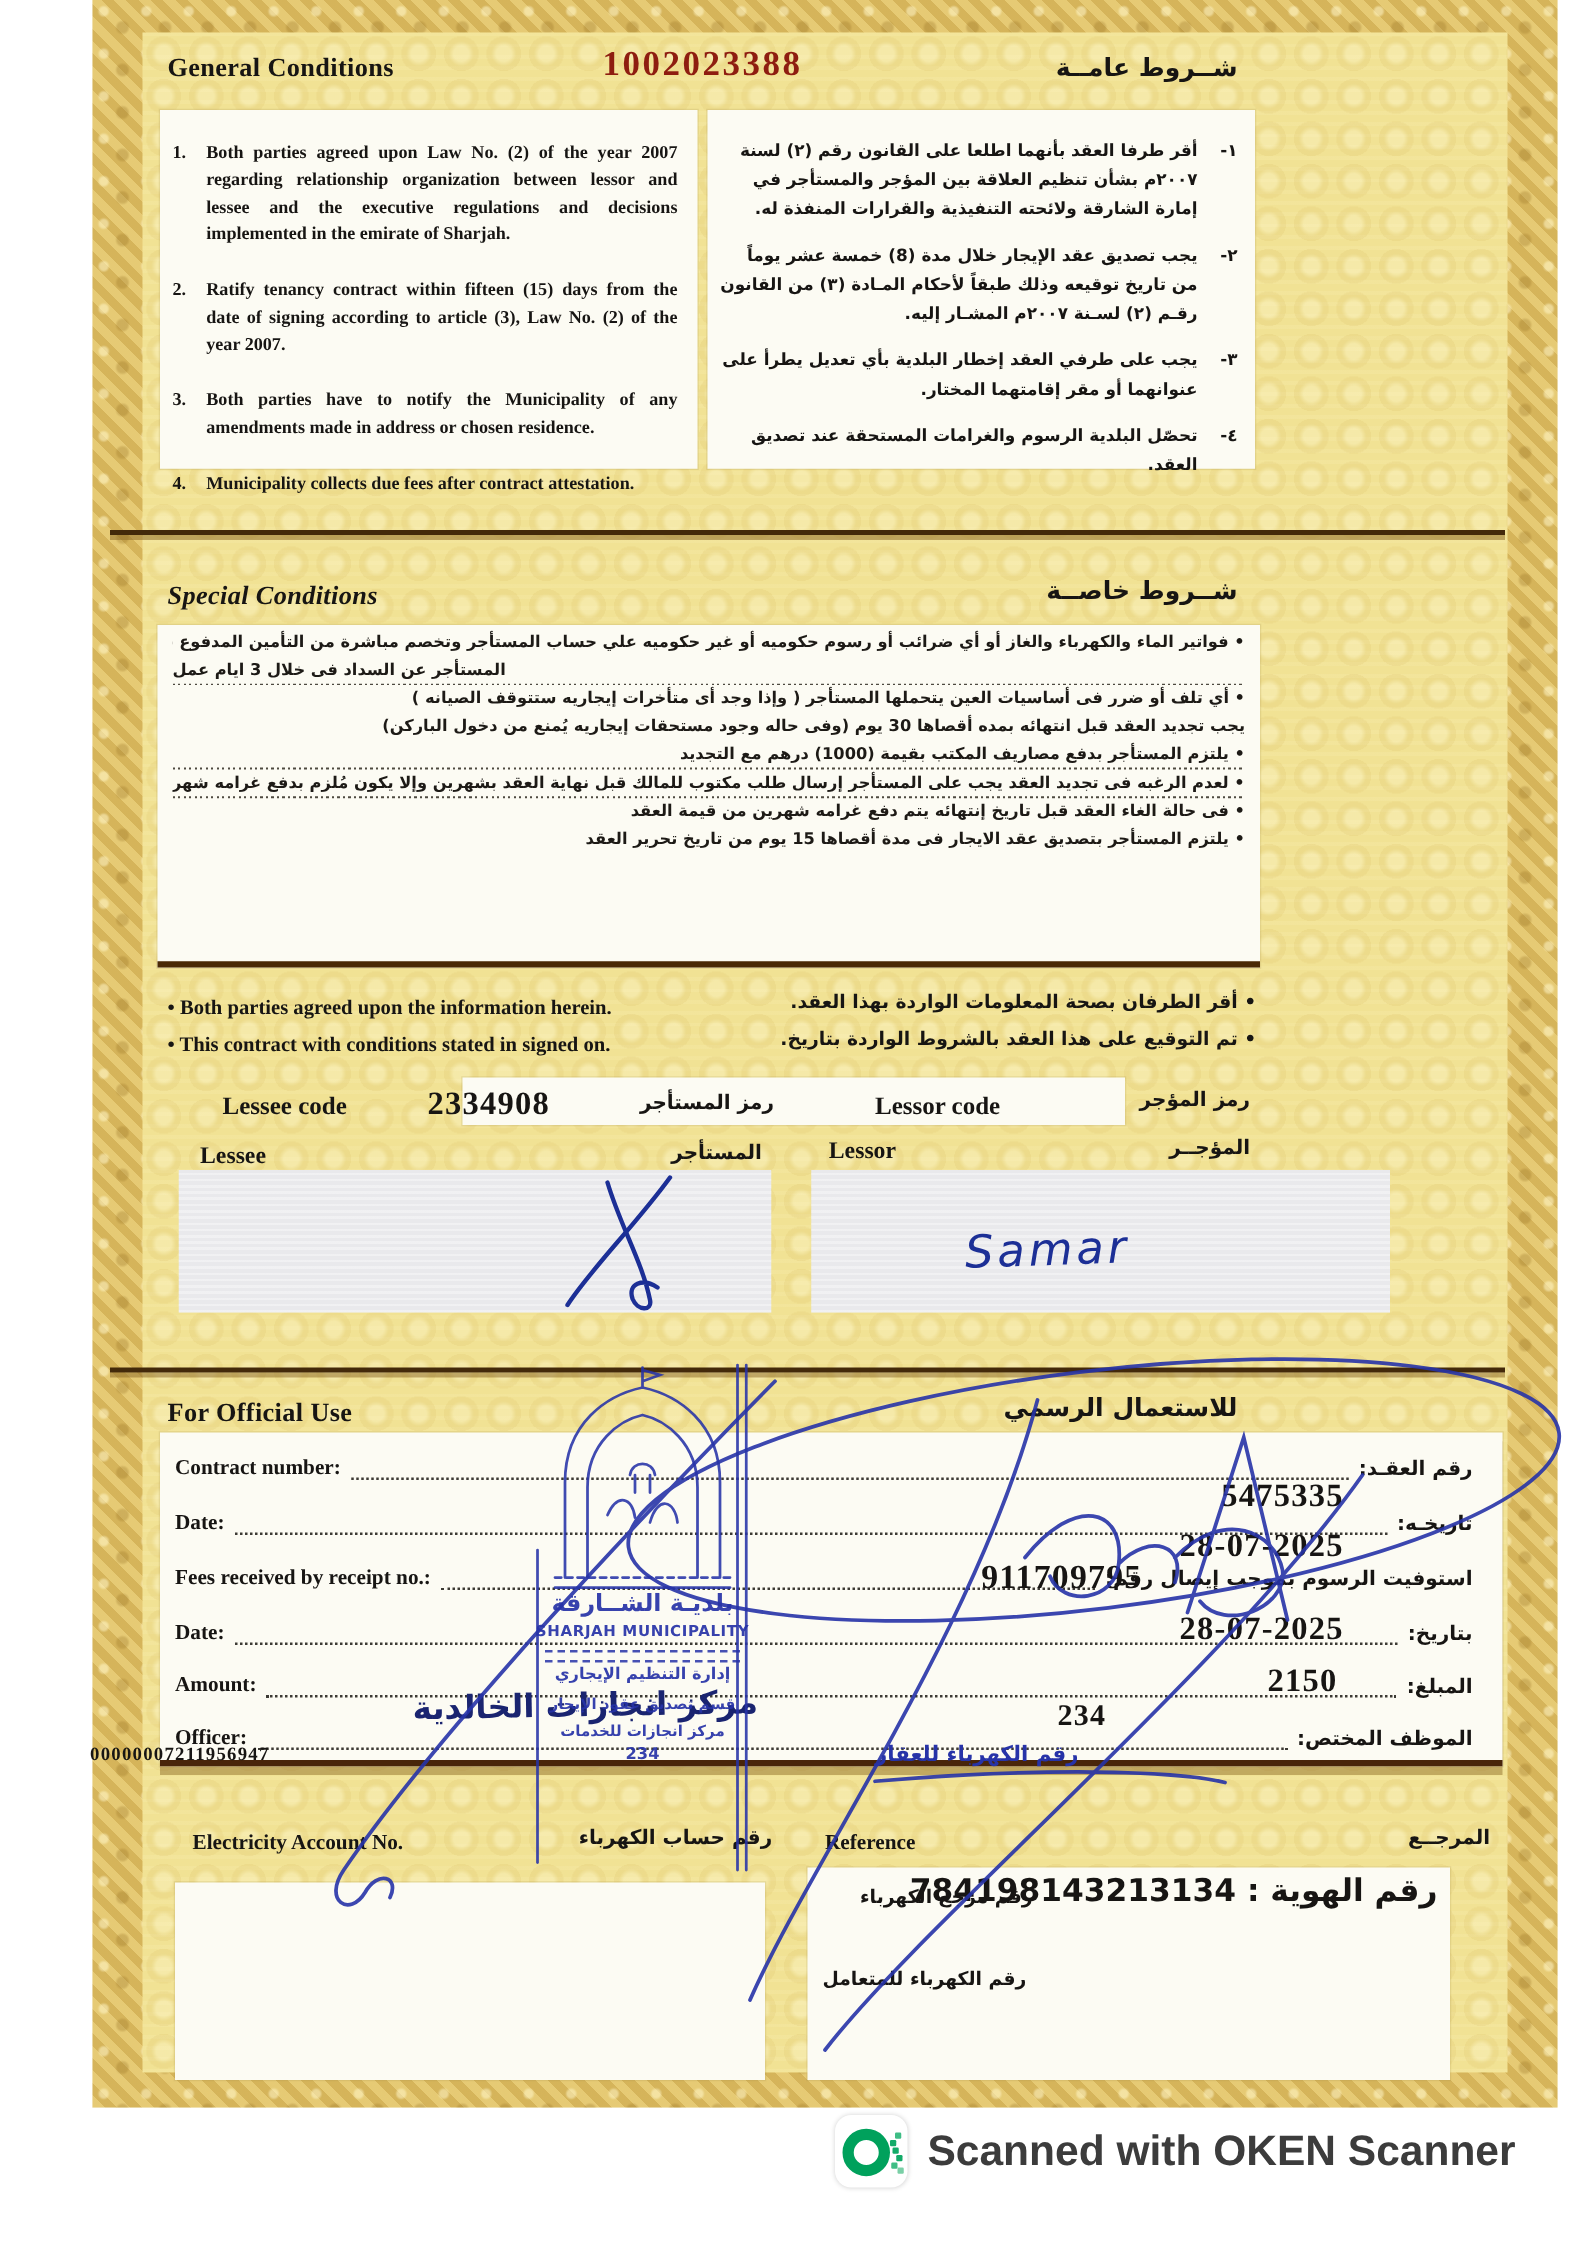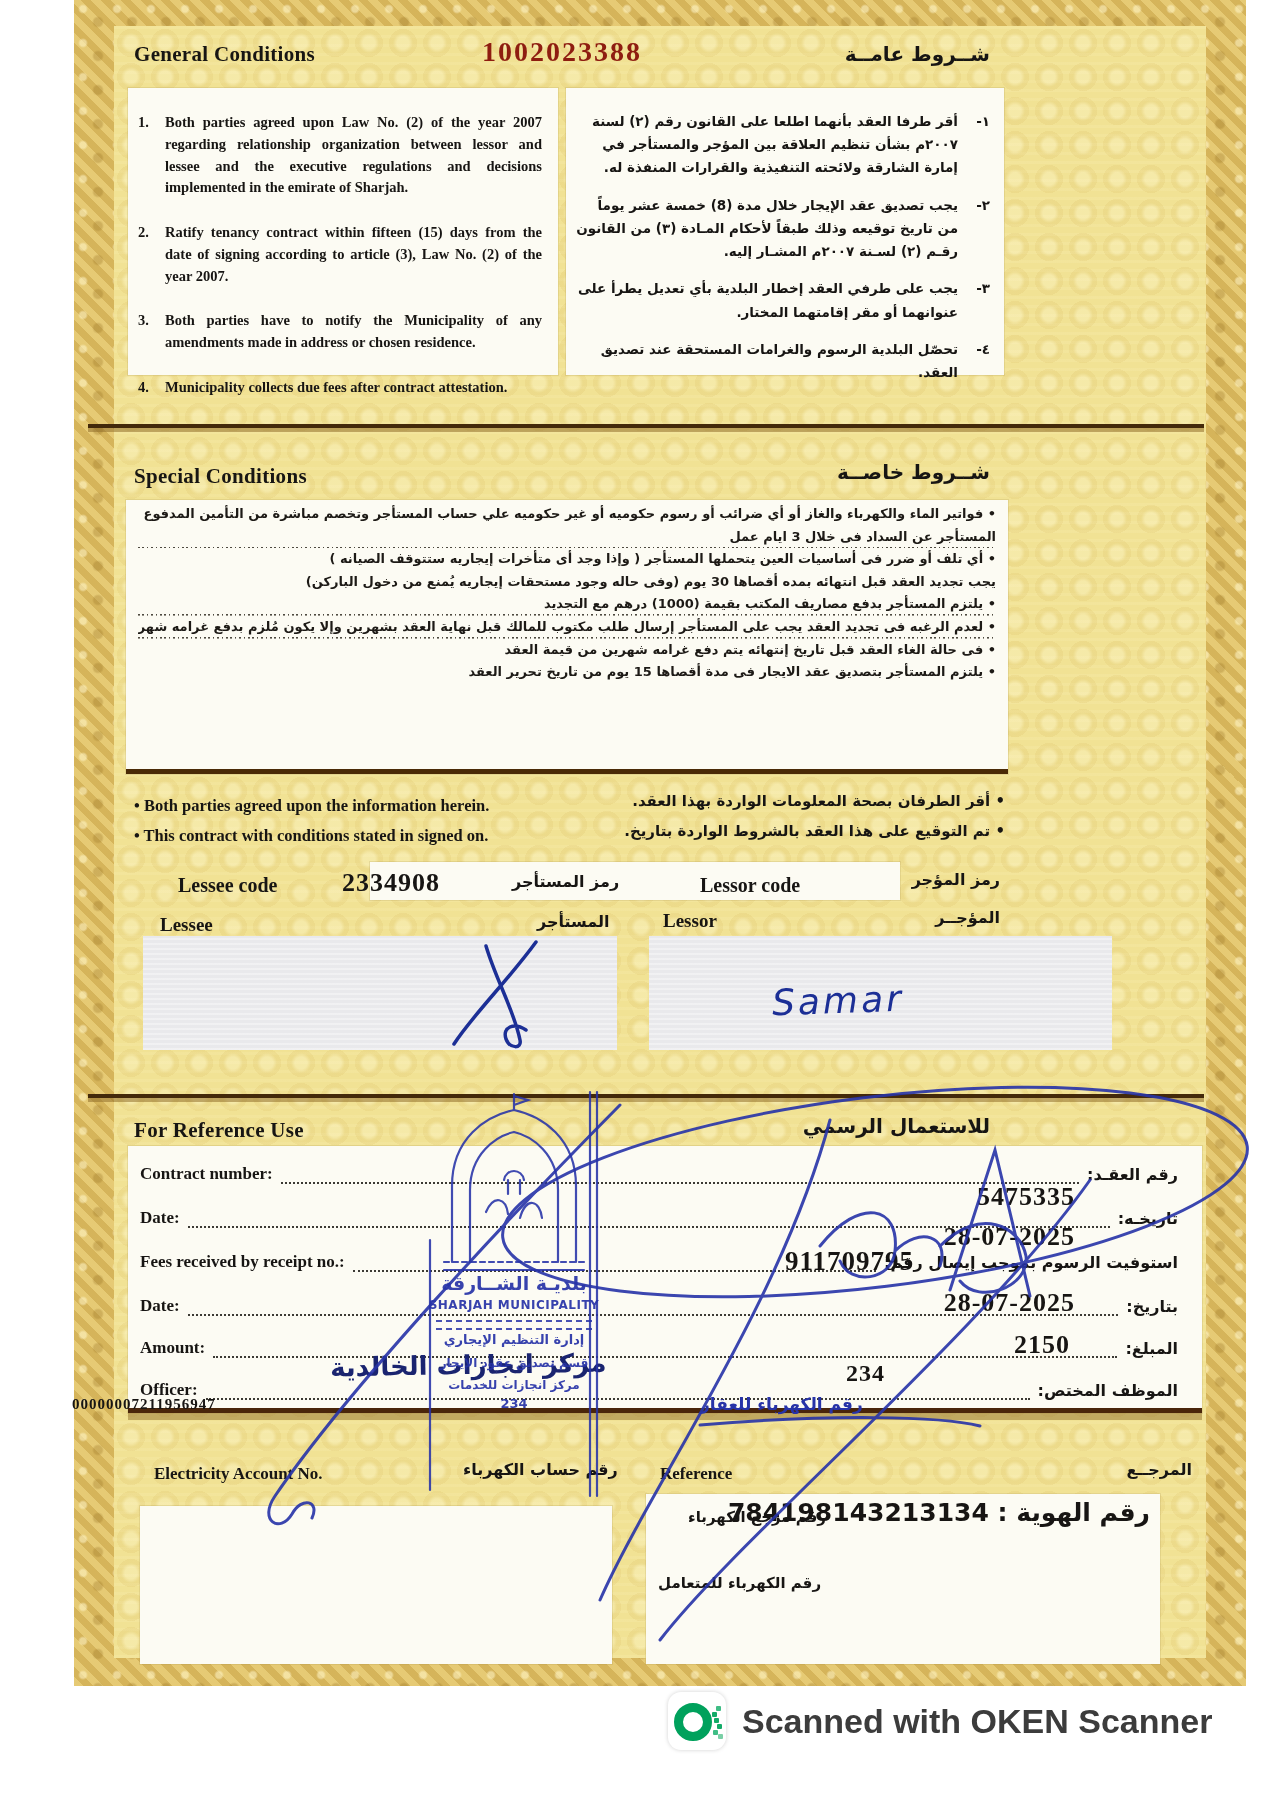--- a/index.html
+++ b/index.html
@@ -34,21 +34,21 @@
   .cond-en .num{flex:0 0 18px;}
   .cond-ar{left:566px;top:88px;width:438px;height:287px;padding:22px 14px 0 10px;box-sizing:border-box;}
   .cond-ar .item{display:flex;gap:8px;margin-bottom:14px;font-size:13.5px;font-weight:700;line-height:1.72;text-align:right;}
   .cond-ar .num{flex:0 0 24px;}
   
   .spec{left:126px;top:500px;width:882px;height:274px;padding:3px 12px 0 12px;box-sizing:border-box;
         border-bottom:5px solid #4a2a06;}
   .spec .line{font-size:13px;font-weight:700;line-height:22.6px;white-space:nowrap;overflow:hidden;text-align:right;color:#1d1a16;}
   .spec .lead{background-image:repeating-linear-gradient(90deg,#4e4a40 0 1.6px,rgba(0,0,0,0) 1.6px 4.4px);
               background-repeat:no-repeat;background-size:100% 1.6px;background-position:0 100%;}
-  .spec .center{text-align:right;}
+  .spec .center{text-align:left;}
   
   .agree-en{font-size:16.5px;font-weight:700;}
   .agree-ar{font-size:15px;font-weight:700;}
   
   .code-label{font-size:20px;font-weight:700;}
   .code-label-ar{font-size:16px;font-weight:700;}
   .code-value{font-size:26px;font-weight:700;letter-spacing:1px;}
   .party-label{font-size:19px;font-weight:700;}
   .sigbox{background:#e9e9ec;background-image:repeating-linear-gradient(0deg,rgba(255,255,255,.35) 0 2px,rgba(0,0,0,0) 2px 5px);}
   
@@ -121,21 +121,21 @@
     <span class="num">٣-</span>
     <span>يجب على طرفي العقد إخطار البلدية بأي تعديل يطرأ على عنوانهما أو مقر إقامتهما المختار.</span>
   </div>
   <div class="item">
     <span class="num">٤-</span>
     <span>تحصّل البلدية الرسوم والغرامات المستحقة عند تصديق العقد.</span>
   </div>
 </div>
 
 <div class="abs rule" style="left:88px;top:424px;width:1116px;"></div>
-<div class="abs h-en serif" style="left:134px;top:464px;">Special Conditions</div>
+<div class="abs h-en serif" style="left:134px;top:464px;font-style:italic;">Special Conditions</div>
 <div class="abs h-ar ar" style="right:282px;top:460px;">شــروط خاصــة</div>
 
 <div class="abs whitebox spec ar">
   <div class="line">• فواتير الماء والكهرباء والغاز أو أي ضرائب أو رسوم حكوميه أو غير حكوميه علي حساب المستأجر وتخصم مباشرة من التأمين المدفوع فى حالة إمتناع</div>
   <div class="line lead center">المستأجر عن السداد فى خلال 3 ايام عمل</div>
   <div class="line">• أي تلف أو ضرر فى أساسيات العين يتحملها المستأجر ( وإذا وجد أى متأخرات إيجاريه ستتوقف الصيانه )</div>
   <div class="line">يجب تجديد العقد قبل انتهائه بمده أقصاها 30 يوم (وفى حاله وجود مستحقات إيجاريه يُمنع من دخول الباركن)</div>
   <div class="line lead">• يلتزم المستأجر بدفع مصاريف المكتب بقيمة (1000) درهم مع التجديد</div>
   <div class="line lead">• لعدم الرغبه فى تجديد العقد يجب على المستأجر إرسال طلب مكتوب للمالك قبل نهاية العقد بشهرين وإلا يكون مُلزم بدفع غرامه شهرين إيجار للمالك</div>
   <div class="line">• فى حالة الغاء العقد قبل تاريخ إنتهائه يتم دفع غرامه شهرين من قيمة العقد</div>
@@ -163,21 +163,21 @@
 <div class="abs sigbox" style="left:649px;top:936px;width:463px;height:114px;"></div>
 <svg class="abs" style="left:440px;top:938px;" width="130" height="112" viewBox="0 0 130 112">
   <g fill="none" stroke="#1c2f96" stroke-width="3.5" stroke-linecap="round">
     <path d="M 96,4 C 70,40 32,78 14,106"></path>
     <path d="M 46,8 C 56,42 74,72 80,102 C 82,111 70,111 66,101 C 62,89 74,84 86,92"></path>
   </g>
 </svg>
 <div class="abs" style="left:772px;top:980px;font-size:36px;color:#1c2f96;transform:rotate(-2deg);letter-spacing:3px;font-family:'DejaVu Sans',sans-serif;font-style:italic;">Samar</div>
 
 <div class="abs rule" style="left:88px;top:1094px;width:1116px;"></div>
-<div class="abs h-en serif" style="left:134px;top:1118px;">For Reference Use</div>
+<div class="abs h-en serif" style="left:134px;top:1118px;">For Official Use</div>
 <div class="abs h-ar ar" style="right:282px;top:1114px;">للاستعمال الرسمي</div>
 
 <div class="abs whitebox official-box"></div>
 
 <div class="abs off-row" style="top:1164px;">
   <span class="off-en serif">Contract number:</span>
   <span class="off-leader"></span>
   <span class="off-ar">رقم العقـد:</span>
 </div>
 <div class="abs off-row" style="top:1208px;">

